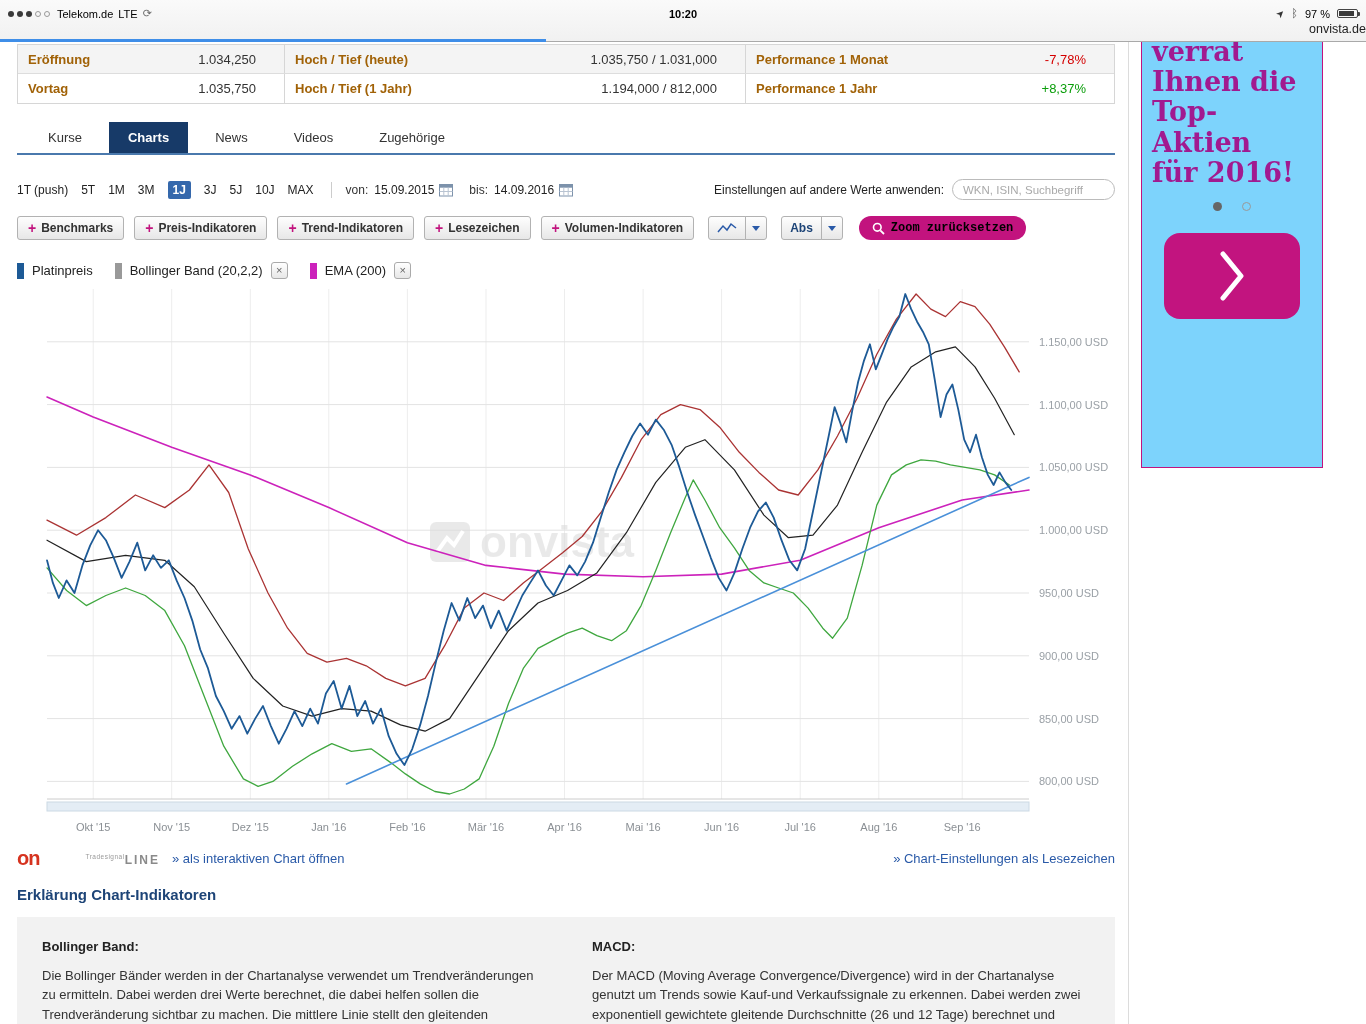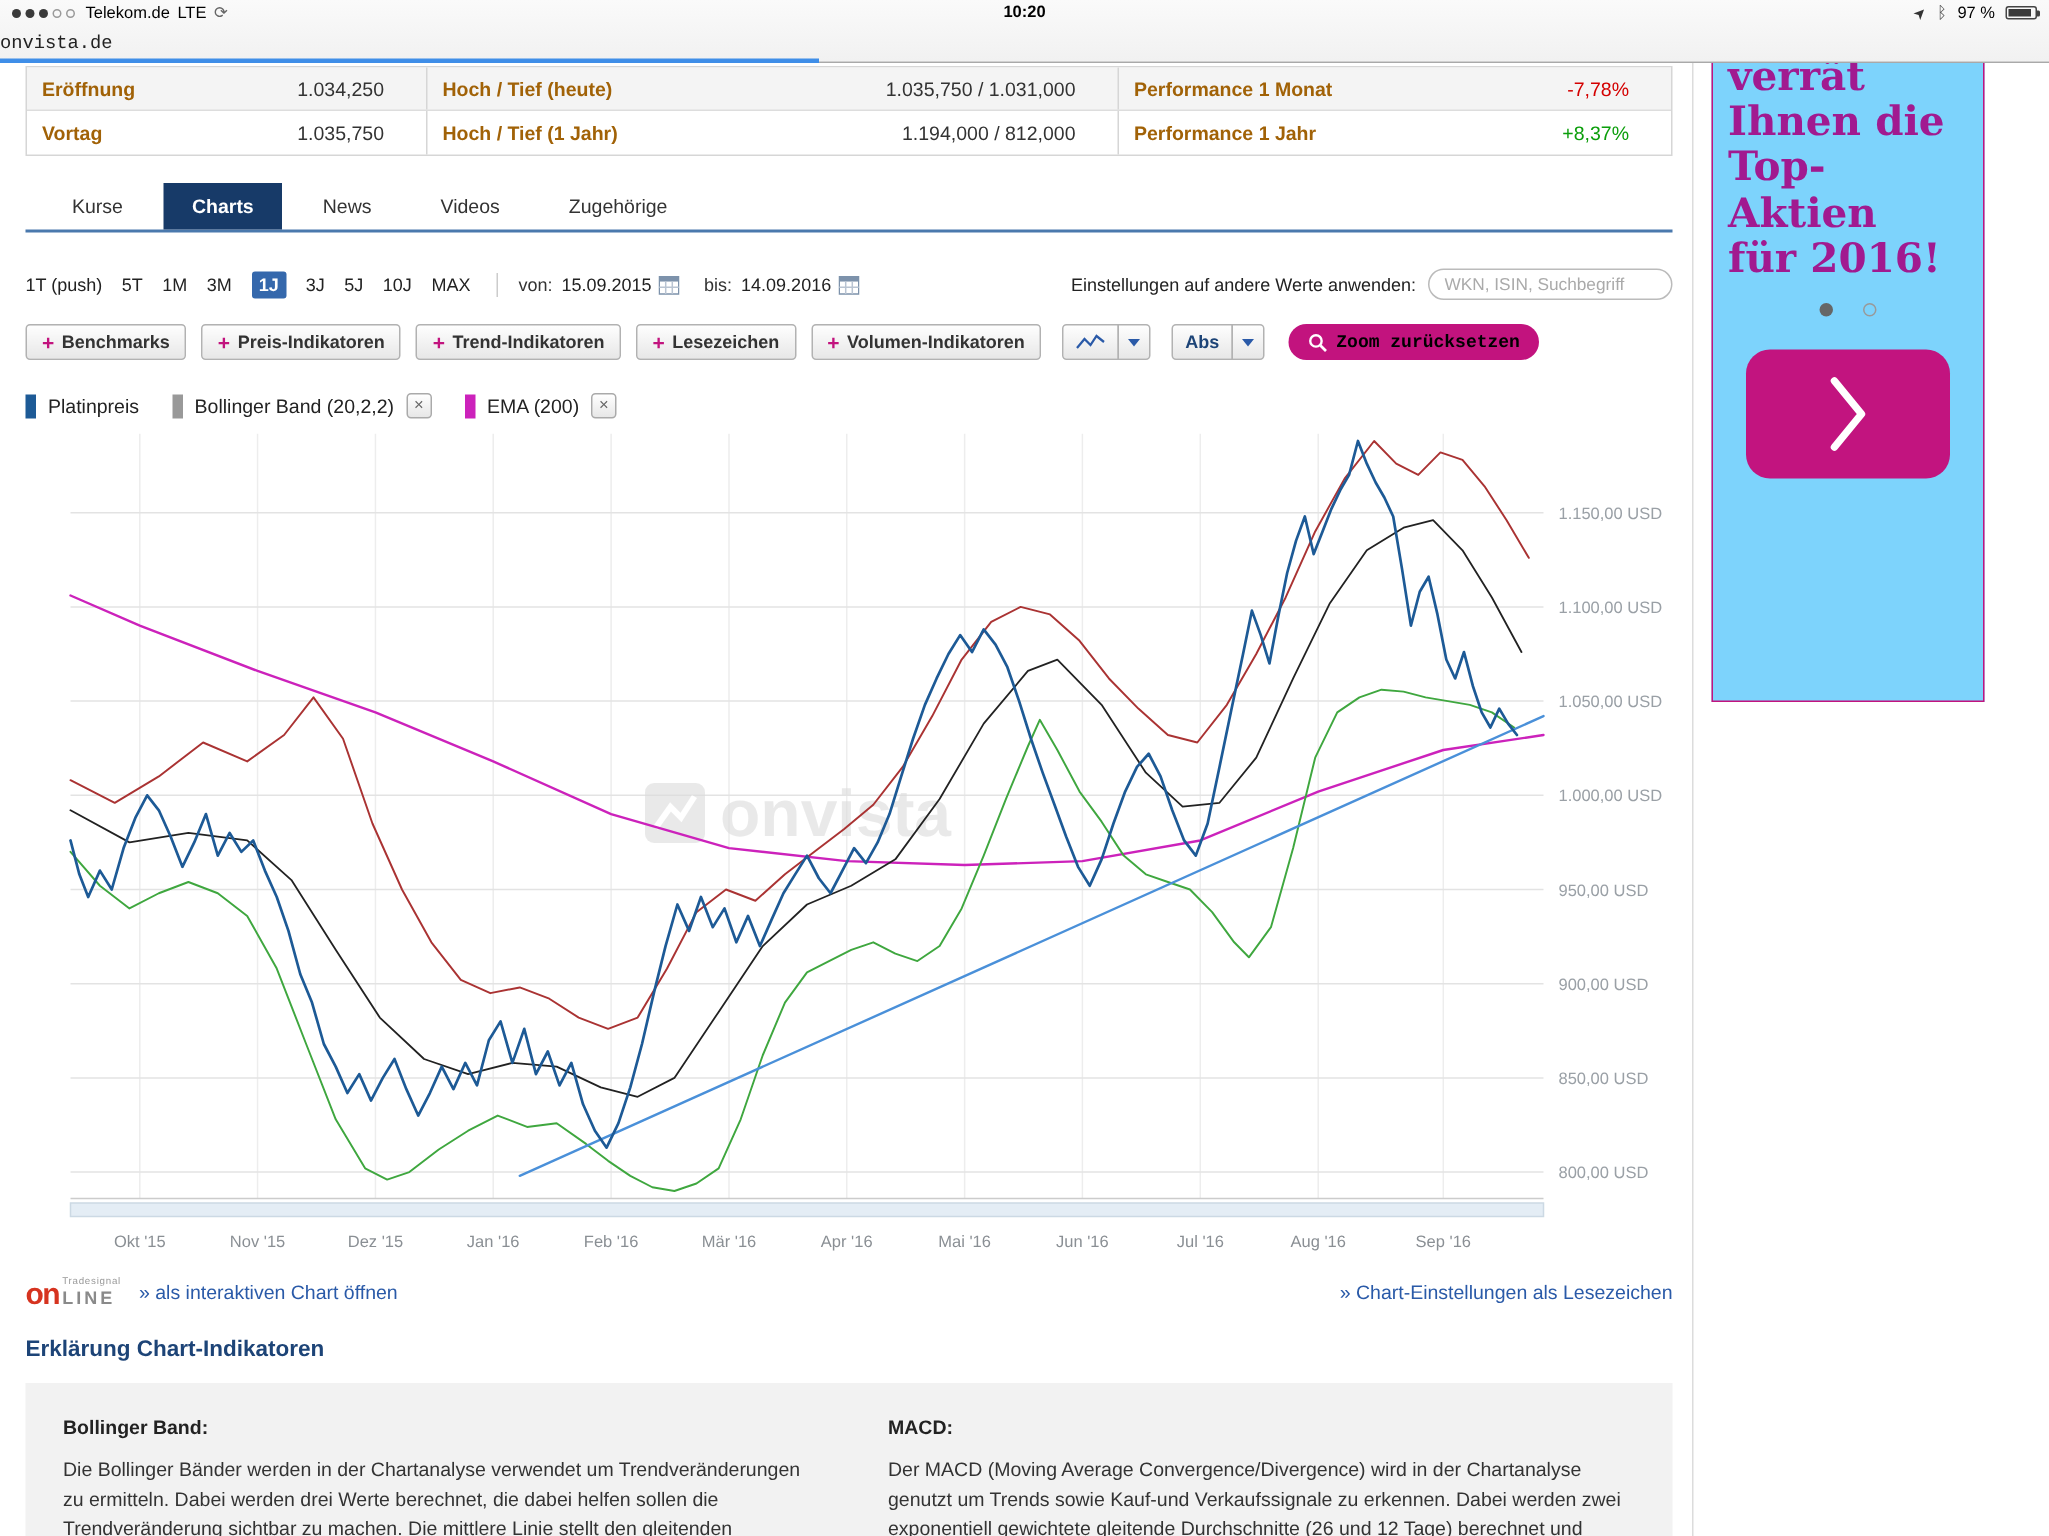--- a/index.html
+++ b/index.html
@@ -1,34 +1,34 @@
 <!DOCTYPE html>
 <html><head>
 <meta charset="utf-8">
 <style>
   * { box-sizing:border-box; margin:0; padding:0; }
   body { font-family:"Liberation Sans", sans-serif; background:#e9e9e9; }
   .screen { width:1366px; height:1024px; overflow:hidden; position:relative; background:#fff; margin:0 auto; }
 
   
   .chrome { height:42px; background:linear-gradient(#fafafa,#f1f1f1); border-bottom:1px solid #a9a9a9; position:relative; }
-  .statusbar { height:20px; display:flex; align-items:flex-start; padding:2px 8px 0; font-size:11px; color:#000; position:relative; }
+  .statusbar { height:20px; display:flex; align-items:flex-end; padding:2px 8px 0; font-size:11px; color:#000; position:relative; }
   .sb-left { display:flex; align-items:center; gap:5px; z-index:1; }
   .signal-dots { display:flex; gap:3px; align-items:center; margin-right:2px; }
   .dot { width:6px; height:6px; border-radius:50%; }
   .dot.f { background:#3a3a3a; } .dot.e { border:1px solid #9a9a9a; }
   .sb-time { position:absolute; left:0; right:0; text-align:center; font-weight:bold; }
   .sb-right { margin-left:auto; display:flex; align-items:center; gap:7px; z-index:1; }
   .loc { display:inline-block; transform:rotate(-45deg); font-size:10px; color:#333; }
   .bt { font-size:11px; color:#555; font-family:"DejaVu Sans", sans-serif; }
   .sync { font-size:11px; color:#666; }
   .battery { width:21px; height:9px; border:1px solid #444; border-radius:2px; position:relative; display:inline-block; }
   .battery::after { content:""; position:absolute; right:-3px; top:2px; width:2px; height:4px; background:#444; border-radius:0 1px 1px 0; }
   .battery-fill { position:absolute; left:1px; top:1px; bottom:1px; width:80%; background:#3a3a3a; }
-  .urlbar { height:20px; text-align:left; font-size:12.5px; color:#222; line-height:18px;font-family:Liberation Mono, monospace; }
+  .urlbar { height:20px; text-align:right; font-size:12.5px; color:#222; line-height:18px; }
   .progress { position:absolute; bottom:-1px; left:0; width:546px; height:3px; background:#3f8ee8; z-index:2; }
 
   
   .page { display:flex; align-items:stretch; }
   .content { width:1128px; padding:2px 13px 0 17px; }
   .sidebar { width:238px; border-left:1px solid #dcdcdc; overflow:hidden; min-height:982px; background:#fff; }
 
   
   .quote-table { border:1px solid #d6d6d6; font-size:13px; }
   .q-row { display:flex; height:29px; align-items:center; }
@@ -77,21 +77,21 @@
   .xbtn { width:17px; height:17px; border:1px solid #aaa; border-radius:3px; background:linear-gradient(#fff,#e7e7e7); color:#666; font-size:11px; line-height:15px; text-align:center; cursor:pointer; }
 
   
   .chart-wrap { margin-top:10px; }
   svg text { font-family:"Liberation Sans", sans-serif; }
 
   
   .chart-footer { display:flex; align-items:center; margin-top:6px; font-size:13px; }
   .logo { display:flex; align-items:flex-end; gap:2px; margin-right:12px; }
   .logo-on { color:#d6331f; font-weight:bold; font-size:20px; line-height:15px; letter-spacing:-1px; }
-  .logo-stack { display:flex; flex-direction:column; line-height:1; }
+  .logo-stack { display:flex; flex-direction:row; line-height:1;margin-left:44px; }
   .logo-brand { font-size:6.5px; color:#999; letter-spacing:0.5px; }
   .logo-line { font-size:12px; font-weight:bold; color:#8a8a8a; letter-spacing:2px; }
   .link { color:#2a5aa8; cursor:pointer; text-decoration:none; }
   .bookmark { margin-left:auto; }
 
   
   .section-heading { margin-top:20px; font-size:15px; font-weight:bold; color:#1d4477; }
   .explain { margin-top:14px; background:#f2f2f2; padding:20px 25px; display:grid; grid-template-columns:1fr 1fr; column-gap:52px; font-size:13px; color:#333; line-height:1.5; }
   .explain-title { font-weight:bold; margin-bottom:9px; color:#222; }
 

